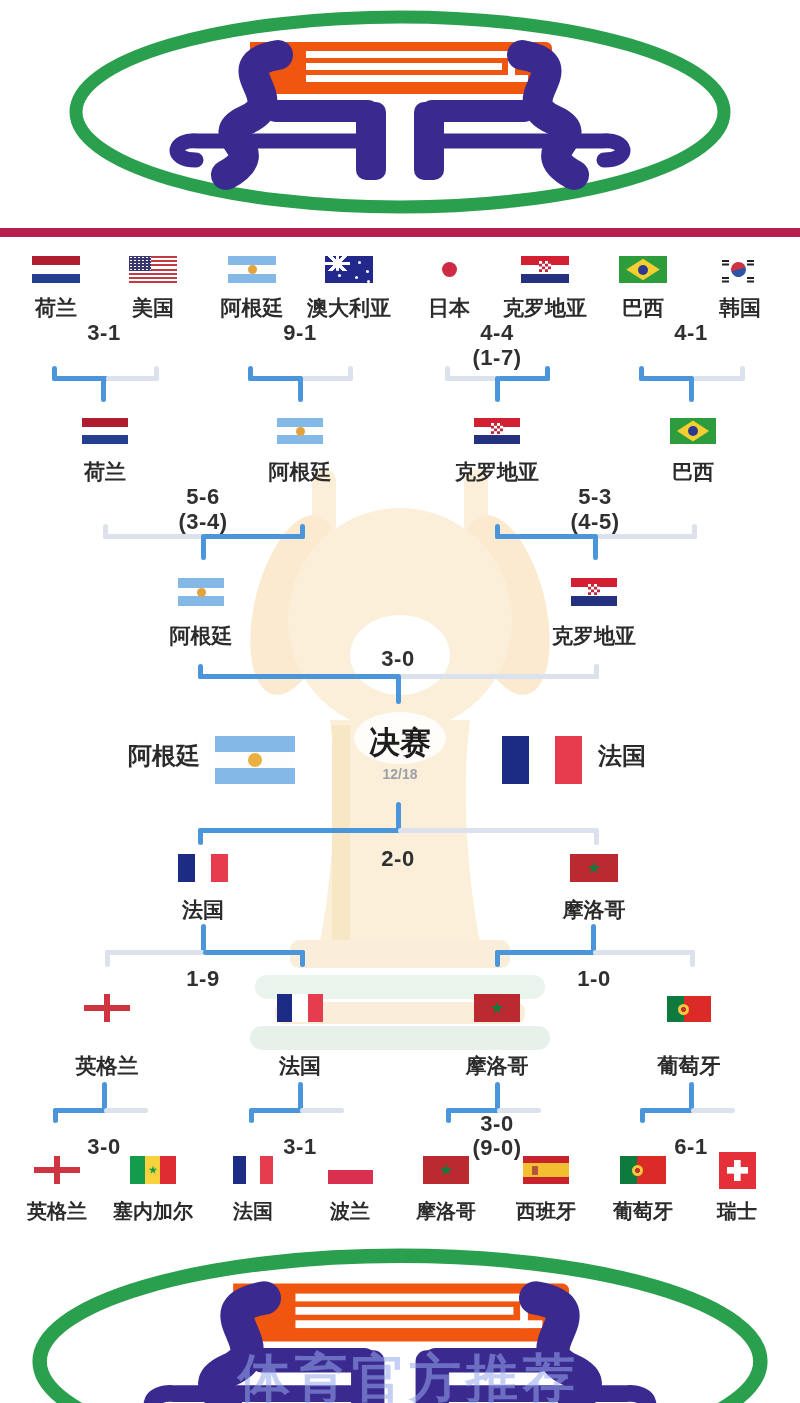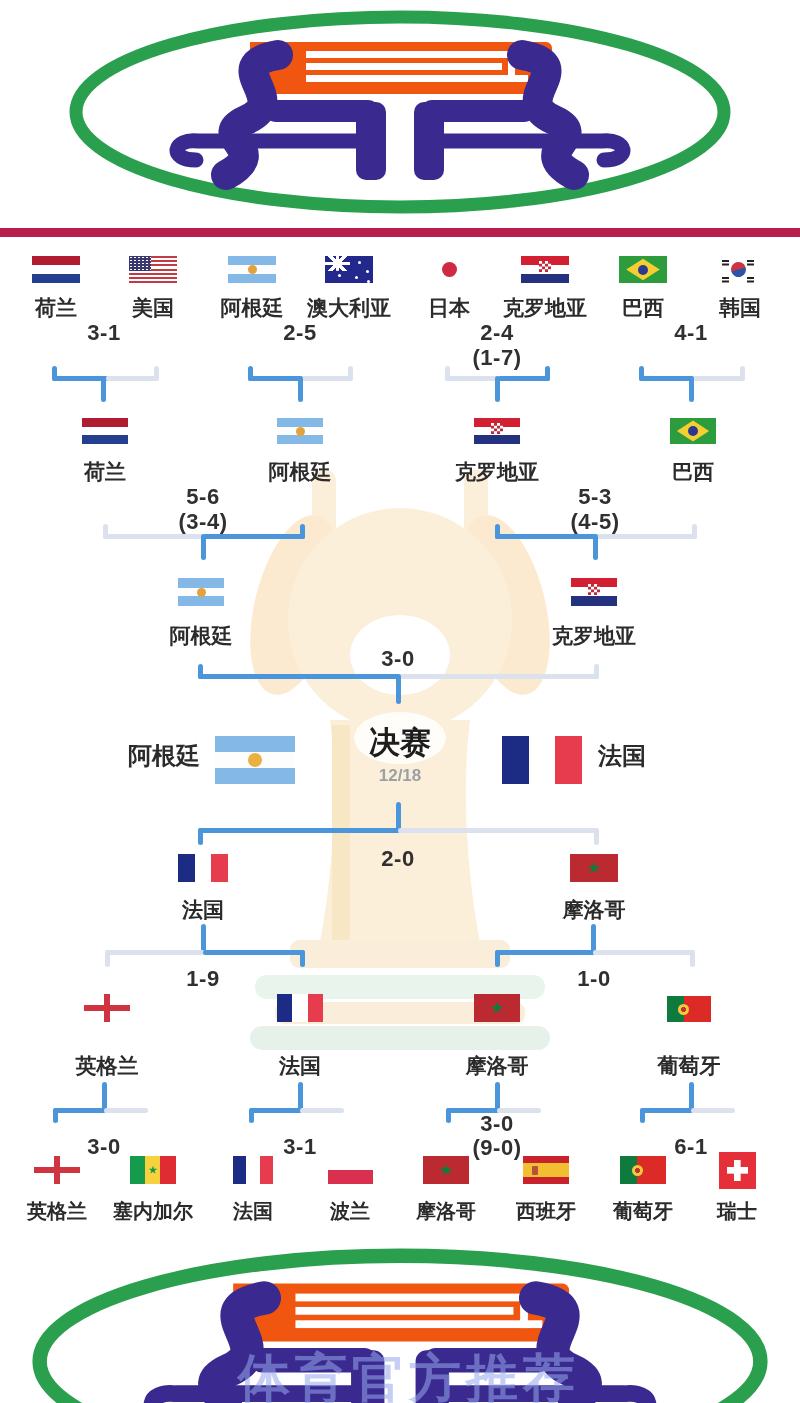--- a/index.html
+++ b/index.html
@@ -7,21 +7,21 @@
           font-family:"Liberation Sans","DejaVu Sans",sans-serif;}
   
   .lbl{position:absolute;transform:translateX(-50%);font-size:21px;font-weight:600;
        color:#2b2b2b;white-space:nowrap;z-index:4;}
   .lbl.big{font-size:24px;}
   .lbl.sm{font-size:20px;}
   .score{position:absolute;transform:translateX(-50%);font-size:22px;font-weight:700;
          color:#303030;white-space:nowrap;z-index:4;letter-spacing:0.5px;}
   .final-title{position:absolute;transform:translateX(-50%);font-size:31px;font-weight:700;
          color:#1d1d1d;z-index:4;}
-  .final-date{position:absolute;transform:translateX(-50%);font-size:17px;font-weight:700;
+  .final-date{position:absolute;transform:translateX(-50%);font-size:14px;font-weight:700;
          color:#9aa0a6;z-index:4;}
   .wm-text{position:absolute;left:238px;top:1344px;font-size:52px;font-weight:700;
          letter-spacing:5px;color:rgba(150,166,235,0.55);z-index:6;white-space:nowrap;}
   
   .divider{position:absolute;left:0;top:228px;width:800px;height:9px;background:#b61e4e;}
   
   .h{position:absolute;height:5px;border-radius:2.5px;z-index:3;}
   .v{position:absolute;width:5px;border-radius:2.5px;z-index:3;}
   .win{background:#4b96da;}
   .lose{background:#dbe2ee;}
@@ -141,22 +141,22 @@
     <span class="lbl" style="left:56px;top:294px">荷兰</span>
     <span class="lbl" style="left:153px;top:294px">美国</span>
     <span class="lbl" style="left:252px;top:294px">阿根廷</span>
     <span class="lbl" style="left:349px;top:294px">澳大利亚</span>
     <span class="lbl" style="left:449px;top:294px">日本</span>
     <span class="lbl" style="left:545px;top:294px">克罗地亚</span>
     <span class="lbl" style="left:643px;top:294px">巴西</span>
     <span class="lbl" style="left:740px;top:294px">韩国</span>
 
     <span class="score" style="left:104px;top:320px">3-1</span>
-    <span class="score" style="left:300px;top:320px">2-5</span>
-    <span class="score" style="left:497px;top:320px">2-4</span>
+    <span class="score" style="left:300px;top:320px">9-1</span>
+    <span class="score" style="left:497px;top:320px">4-4</span>
     <span class="score" style="left:497px;top:345px">(1-7)</span>
     <span class="score" style="left:691px;top:320px">4-1</span>
 
     <div>
       <div class="v win" style="left:52px;top:366px;height:15px"></div>
       <div class="h win" style="left:52px;top:376px;width:56px"></div>
       <div class="h lose" style="left:106px;top:376px;width:53px"></div>
       <div class="v lose" style="left:154px;top:366px;height:15px"></div>
       <div class="v win" style="left:101px;top:376px;height:26px"></div>
     </div>

